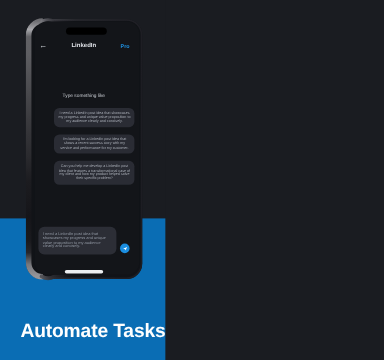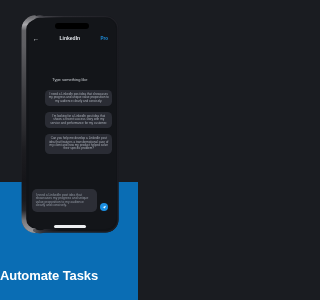--- a/index.html
+++ b/index.html
@@ -1,20 +1,20 @@
 <!DOCTYPE html>
 <html><head>
 <meta charset="utf-8">
 <style>
   html,body{margin:0;padding:0;}
   body{width:138px;height:300px;overflow:hidden;background:#1a1c21;font-family:"Liberation Sans",sans-serif;}
   .stage{position:relative;width:138px;height:300px;overflow:hidden;}
   .bg-dark{position:absolute;inset:0;background:#1a1c21;}
   .bg-blue{position:absolute;left:0;top:182px;width:138px;height:118px;background:#0a6db4;}
-  .caption{position:absolute;left:0;width:138px;top:267.5px;text-align:left;color:#ffffff;font-size:13px;font-weight:bold;letter-spacing:-0.1px;}
+  .caption{position:absolute;left:0;width:138px;top:267.5px;text-align:right;color:#ffffff;font-size:16px;font-weight:bold;letter-spacing:-0.1px;}
 
   
   .phone{position:absolute;left:21.5px;top:15.5px;width:96.5px;height:216.5px;}
   .phone svg{position:absolute;left:0;top:0;overflow:visible;}
   .screen{position:absolute;left:28.7px;top:18.2px;width:87.3px;height:211px;border-radius:10px;background:#131519;overflow:hidden;}
   .island{position:absolute;left:26px;top:4.5px;width:34px;height:6.5px;border-radius:4px;background:#000;}
   .hdr{position:absolute;left:0;top:15.5px;width:87.3px;height:9px;}
   .hdr .back{position:absolute;left:4px;top:0;color:#cfd3d9;font-size:6.5px;line-height:9px;}
   .hdr .title{position:absolute;left:-2.5px;width:87.3px;text-align:center;color:#dfe2e7;font-size:5px;font-weight:600;line-height:9px;}
   .hdr .badge{position:absolute;right:8px;top:1px;color:#1e90e0;font-size:4.5px;font-weight:700;line-height:7px;}

